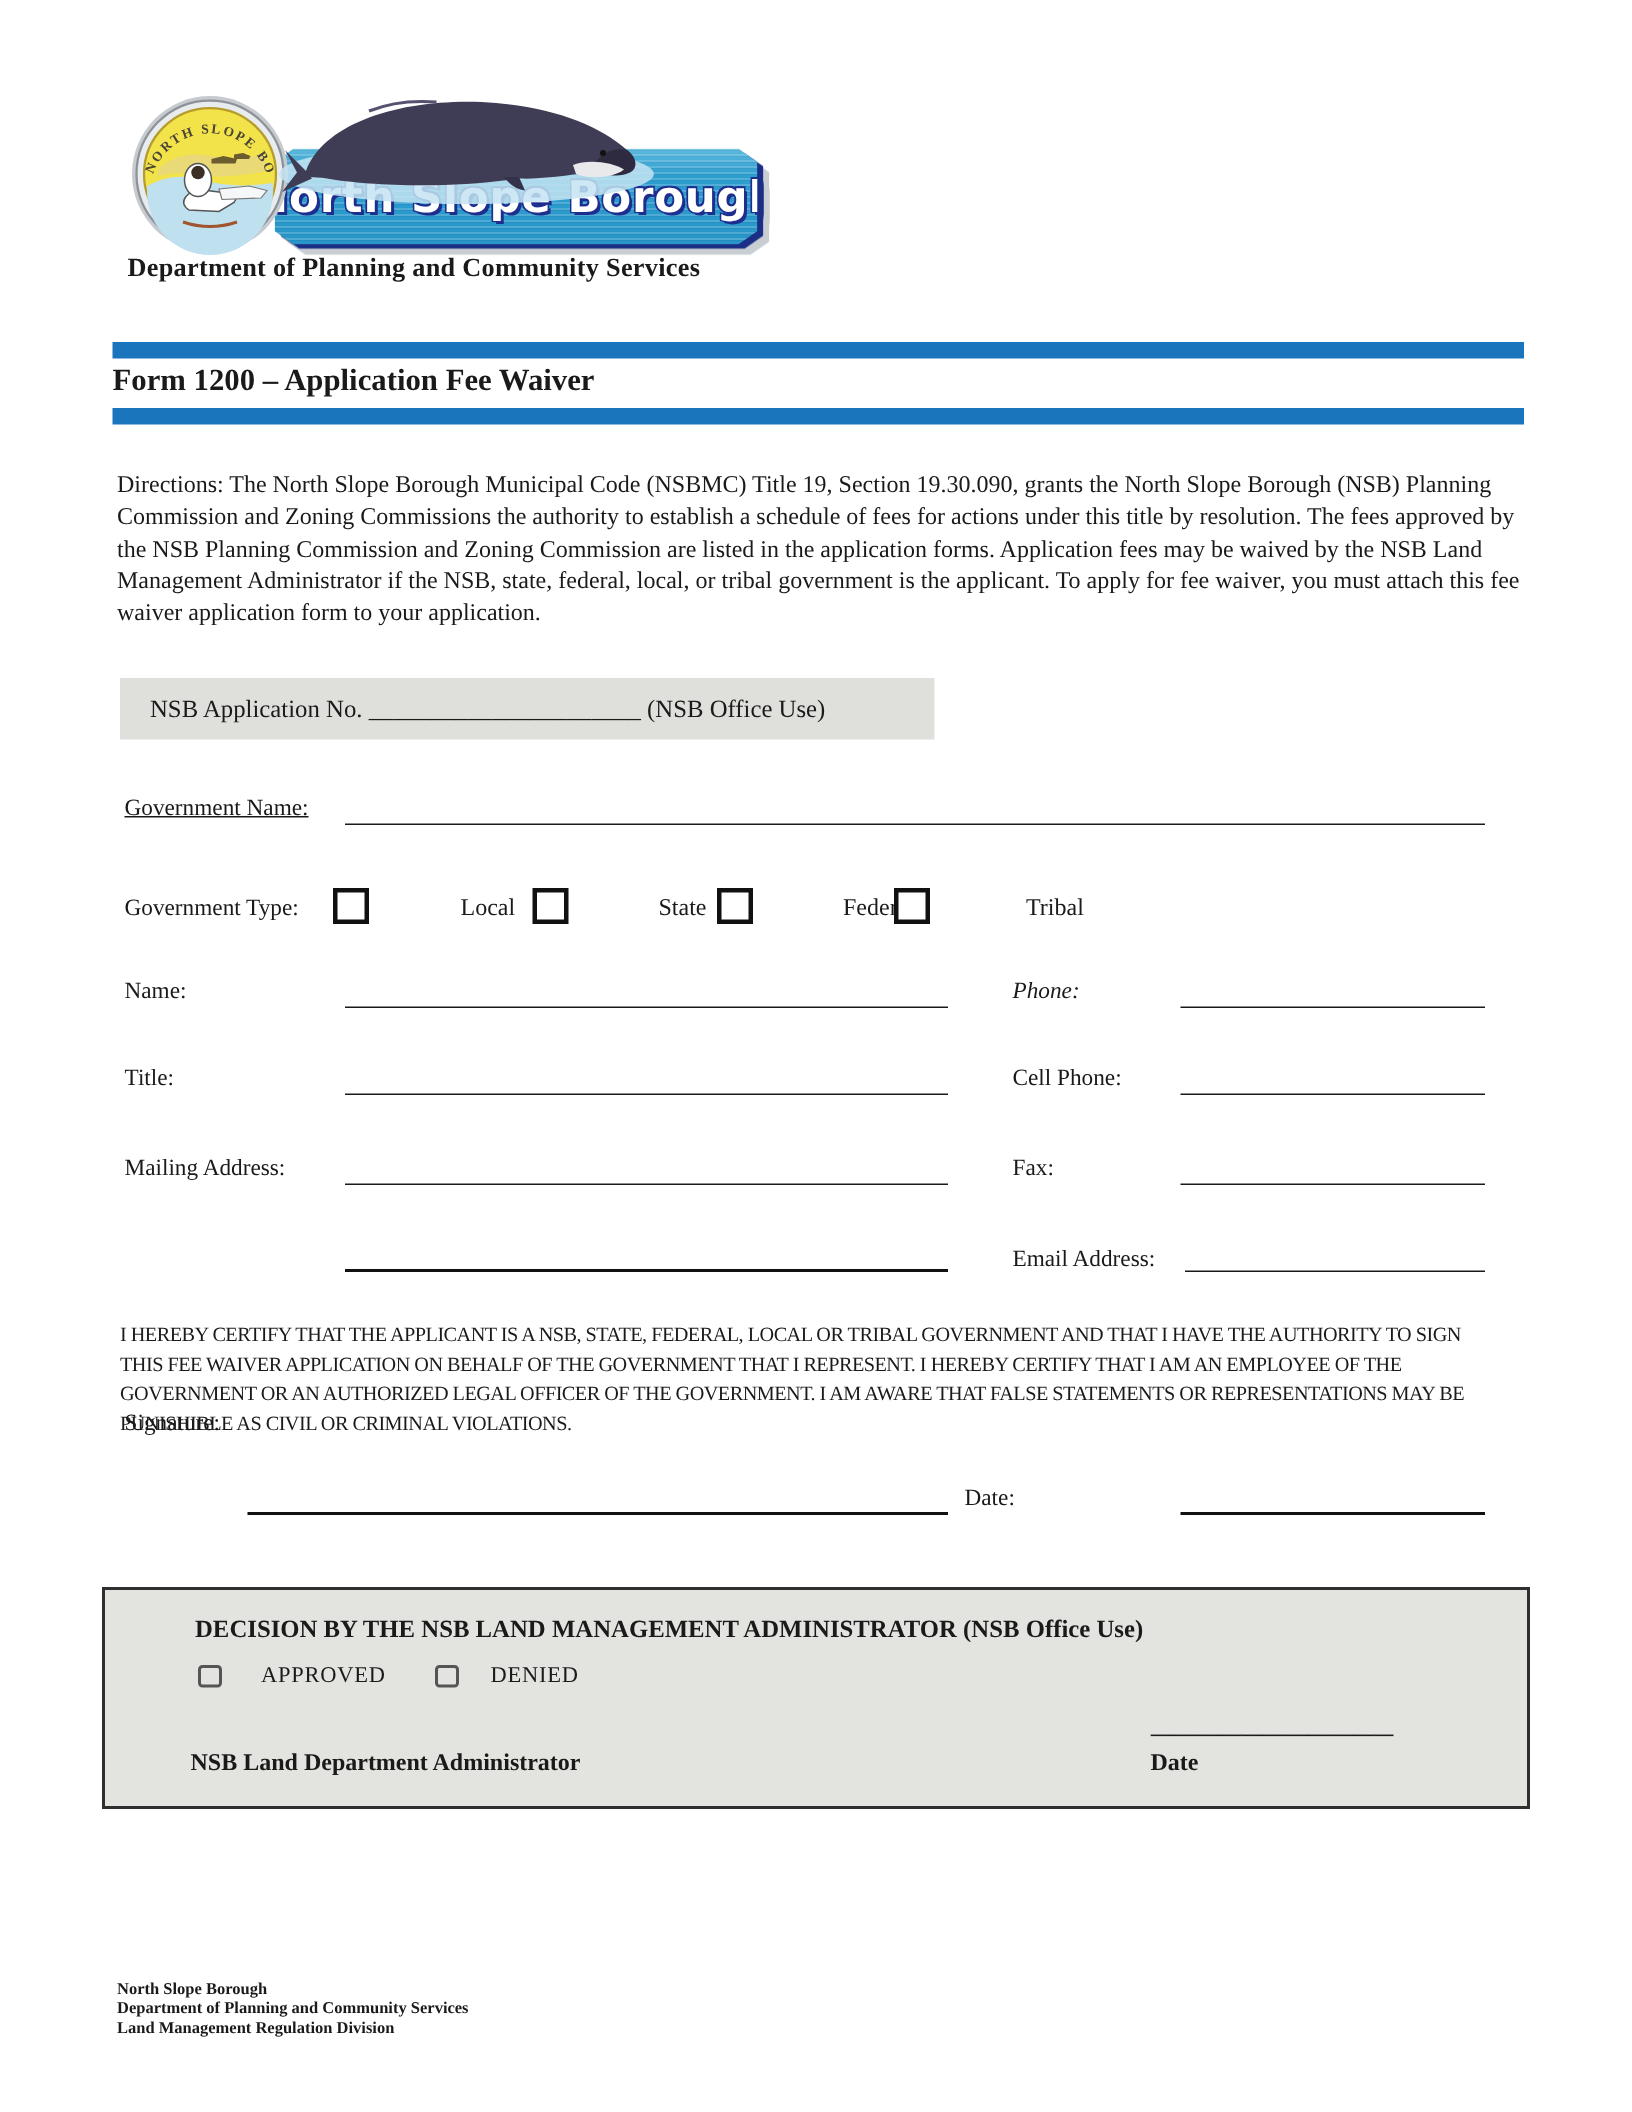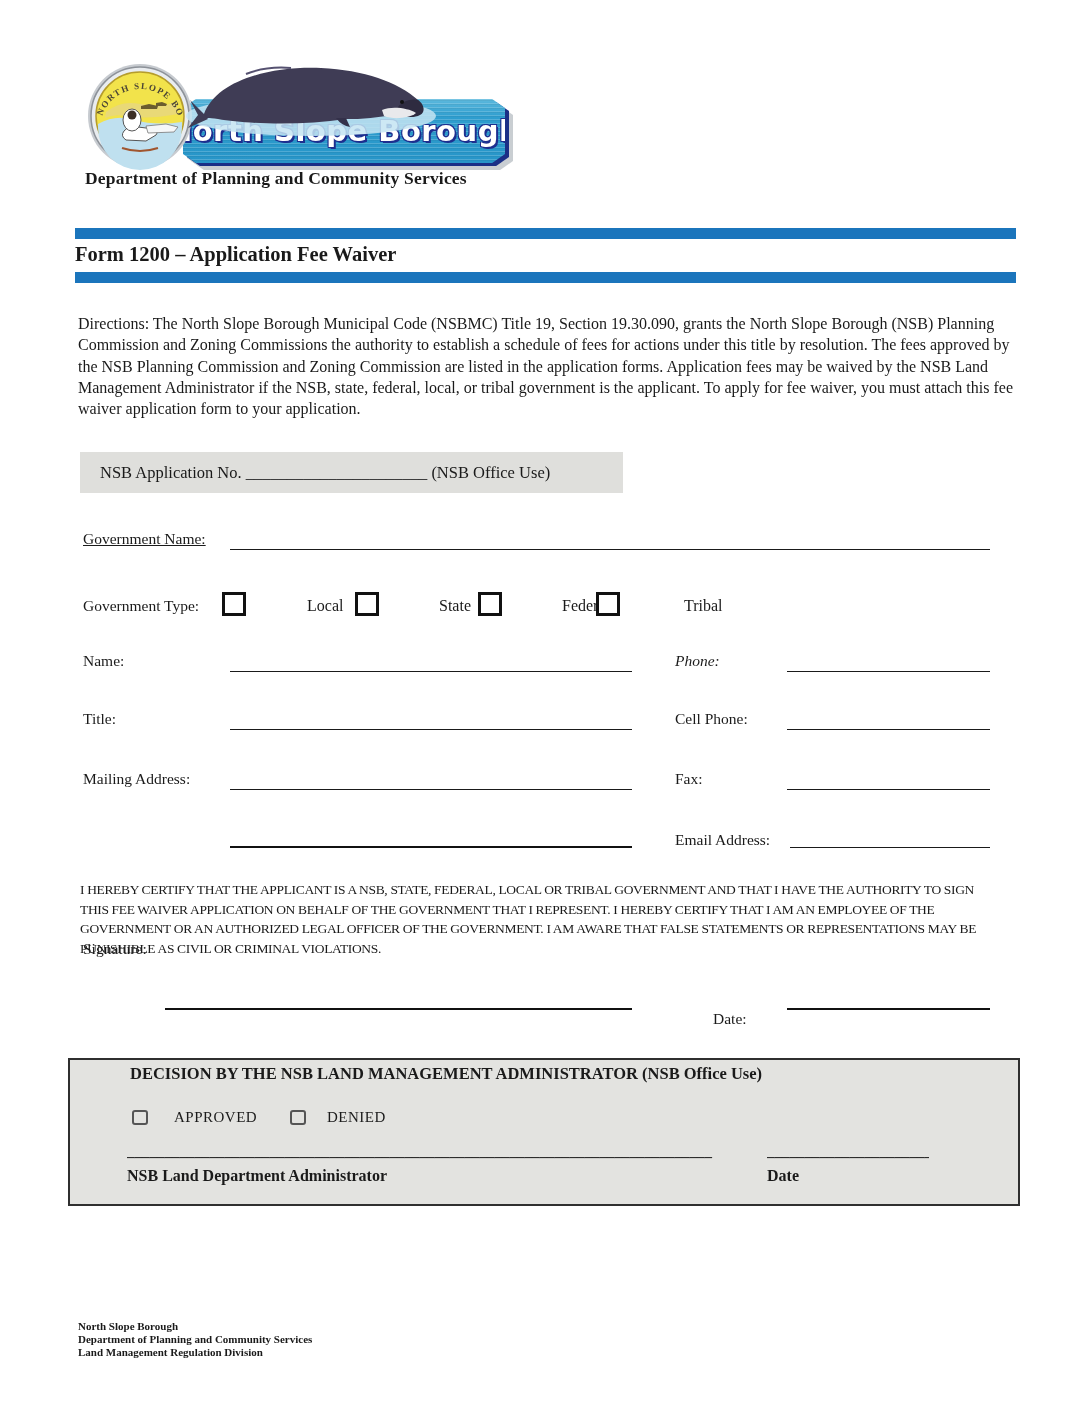--- a/index.html
+++ b/index.html
@@ -155,30 +155,29 @@
   <div class="abs rule" style="left:787px;top:789px;width:203px;"></div>
 
   <div class="abs rule2" style="left:230px;top:846px;width:402px;"></div>
   <div class="abs lbl" style="left:675px;top:831px;">Email Address:</div>
   <div class="abs rule" style="left:790px;top:847px;width:200px;"></div>
 
   <div class="abs" id="certify">I HEREBY CERTIFY THAT THE APPLICANT IS A NSB, STATE, FEDERAL, LOCAL OR TRIBAL GOVERNMENT AND THAT I HAVE THE AUTHORITY TO SIGN THIS FEE WAIVER APPLICATION ON BEHALF OF THE GOVERNMENT THAT I REPRESENT. I HEREBY CERTIFY THAT I AM AN EMPLOYEE OF THE GOVERNMENT OR AN AUTHORIZED LEGAL OFFICER OF THE GOVERNMENT. I AM AWARE THAT FALSE STATEMENTS OR REPRESENTATIONS MAY BE PUNISHIBLE AS CIVIL OR CRIMINAL VIOLATIONS.</div>
 
   <div class="abs lbl" style="left:83px;top:940px;">Signature:</div>
   <div class="abs rule2" style="left:165px;top:1008px;width:467px;"></div>
-  <div class="abs lbl" style="left:713px;top:990px;margin-top:20px;">Date:</div>
+  <div class="abs lbl" style="left:643px;top:990px;">Date:</div>
   <div class="abs rule2" style="left:787px;top:1008px;width:203px;"></div>
 
   <div class="abs" id="decision">
-    <div class="abs" id="decision-title" style="left:60px;top:4px;text-align:center;">DECISION BY THE NSB LAND MANAGEMENT ADMINISTRATOR (NSB Office Use)</div>
+    <div class="abs" id="decision-title" style="left:60px;top:16px;text-align:center;">DECISION BY THE NSB LAND MANAGEMENT ADMINISTRATOR (NSB Office Use)</div>
     <div class="abs dcb" style="left:62px;top:50px;"></div>
     <div class="abs dcb-lbl" style="left:104px;top:49px;">APPROVED</div>
     <div class="abs dcb" style="left:220px;top:50px;"></div>
     <div class="abs dcb-lbl" style="left:257px;top:49px;">DENIED</div>
-    <div class="abs uline" style="left:57px;top:83px;width:587px;">______________________________________________________________________________</div>
     <div class="abs uline" style="left:697px;top:83px;width:162px;">________________________</div>
     <div class="abs dec-lbl" style="left:57px;top:107px;">NSB Land Department Administrator</div>
     <div class="abs dec-lbl" style="left:697px;top:107px;">Date</div>
   </div>
 
   <div class="abs footer" id="footer-left">
     <div>North Slope Borough</div>
     <div>Department of Planning and Community Services</div>
     <div>Land Management Regulation Division</div>
   </div>

